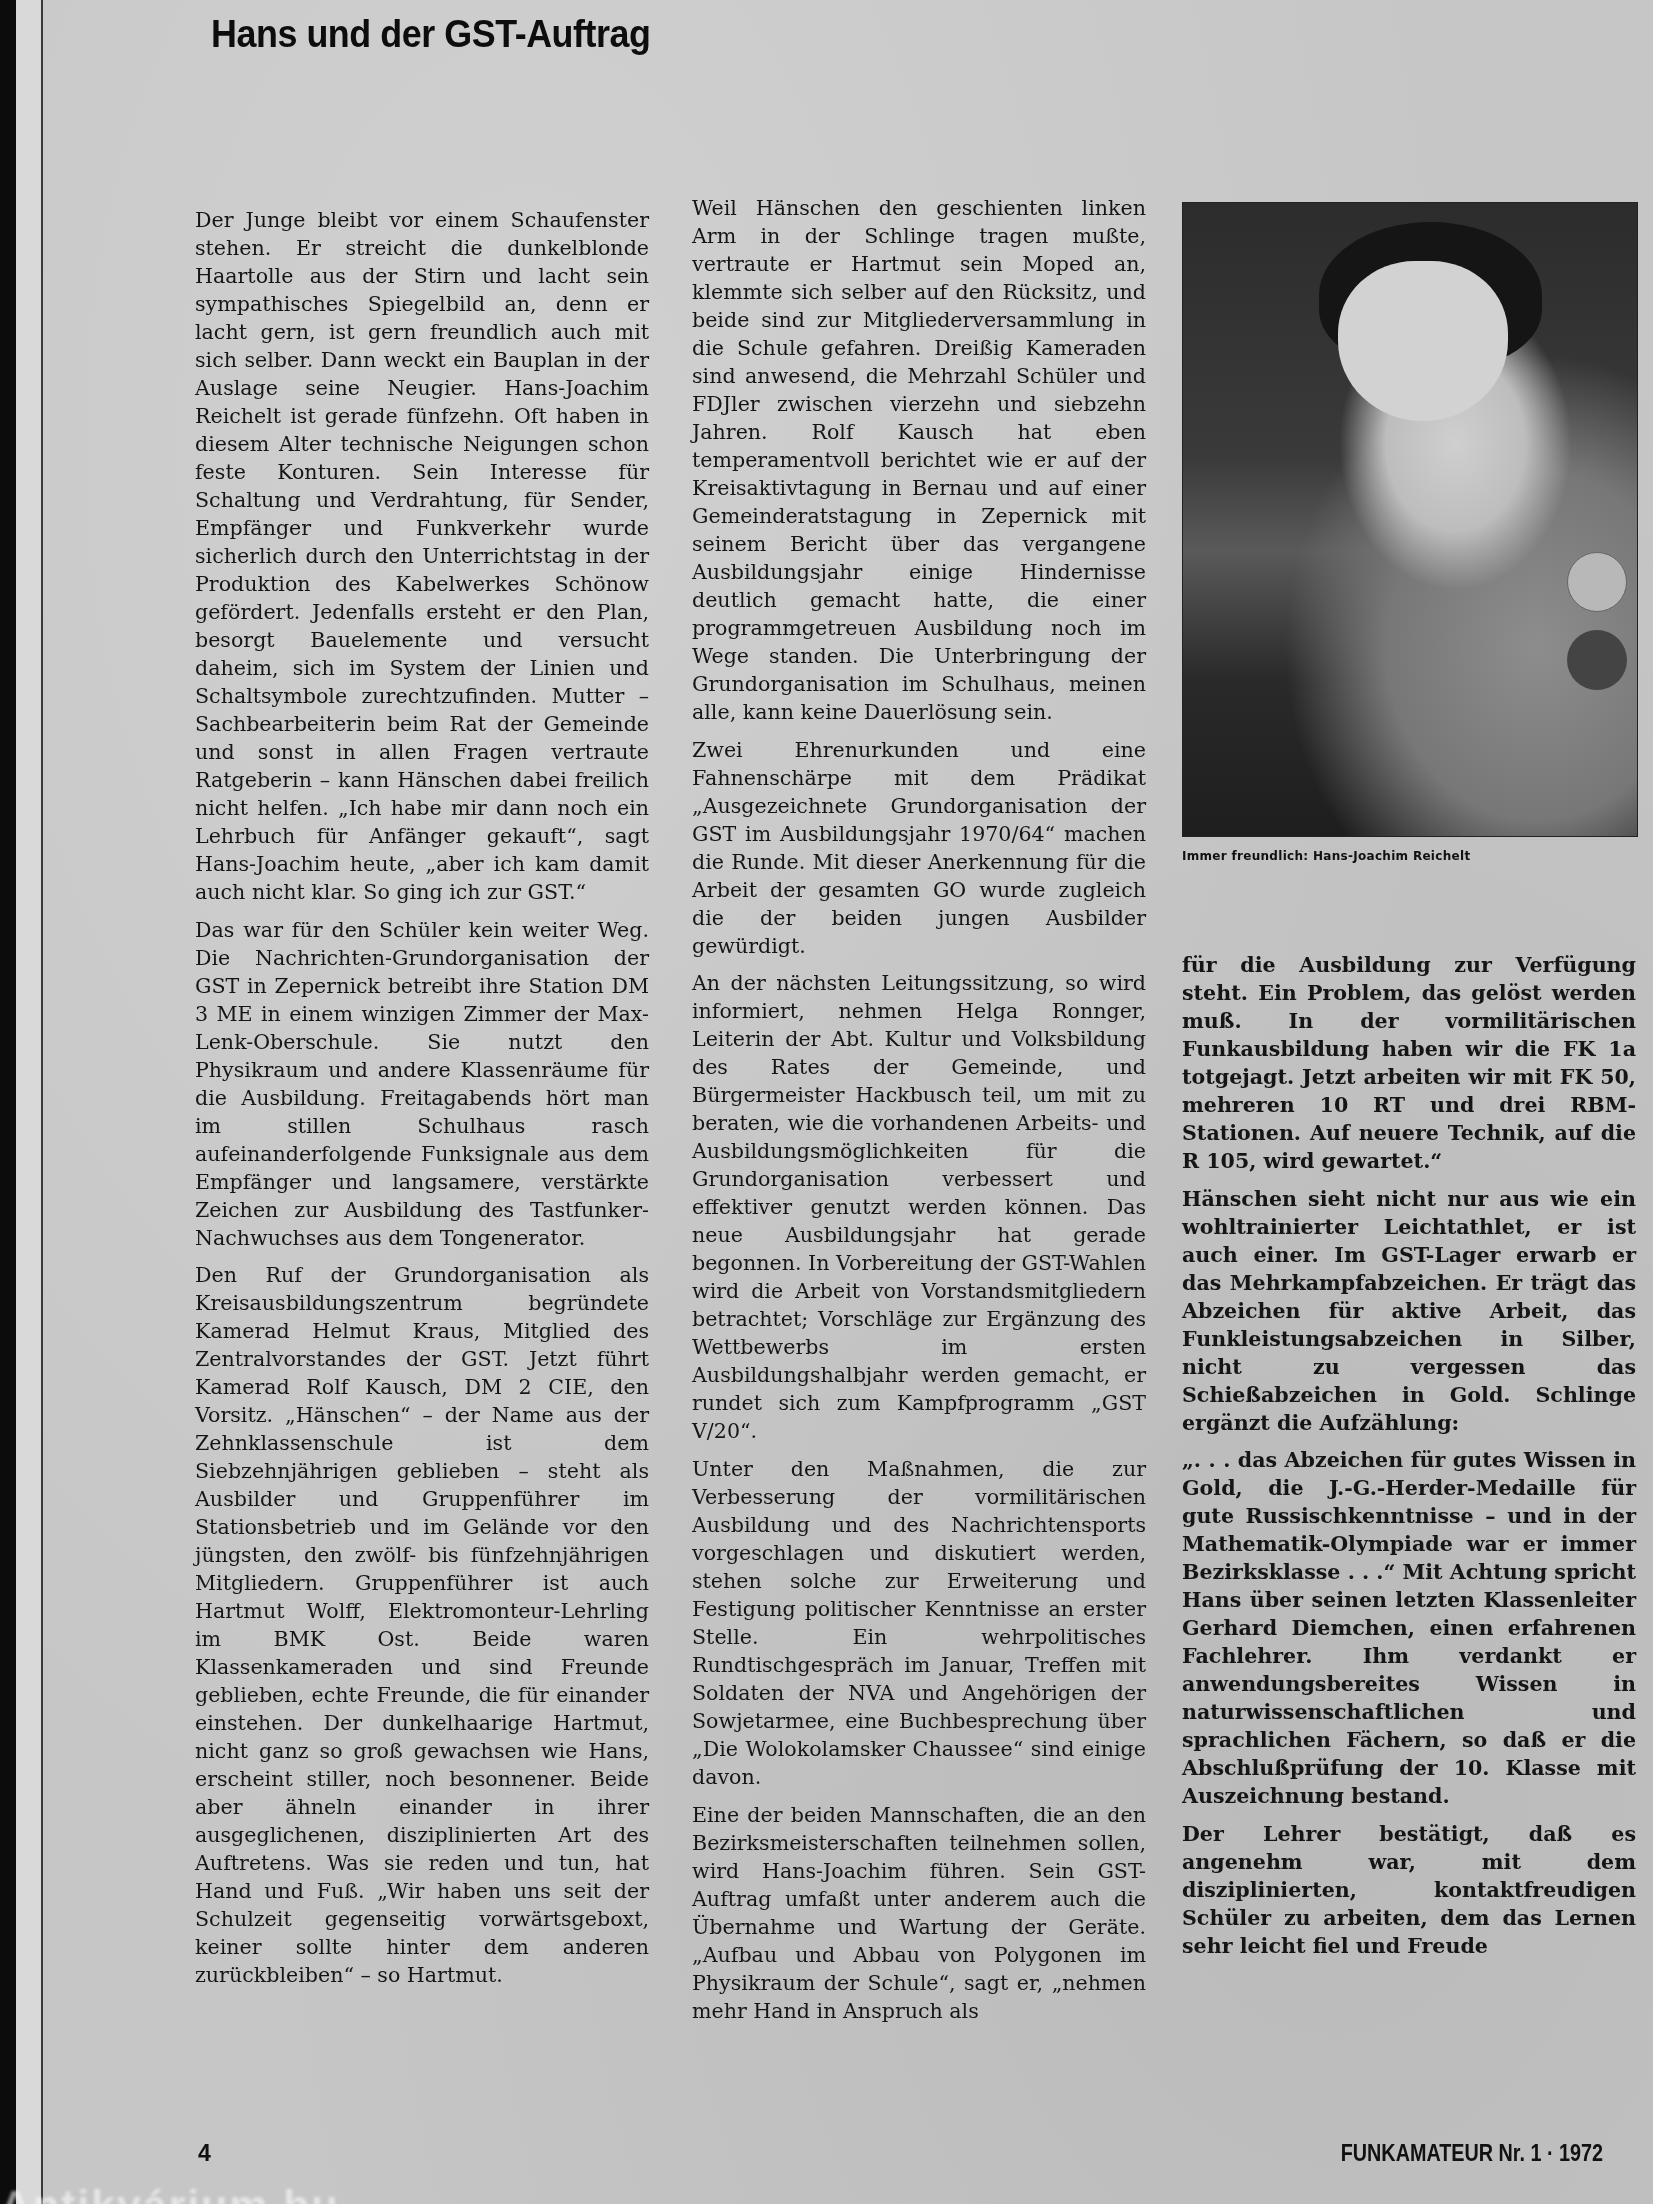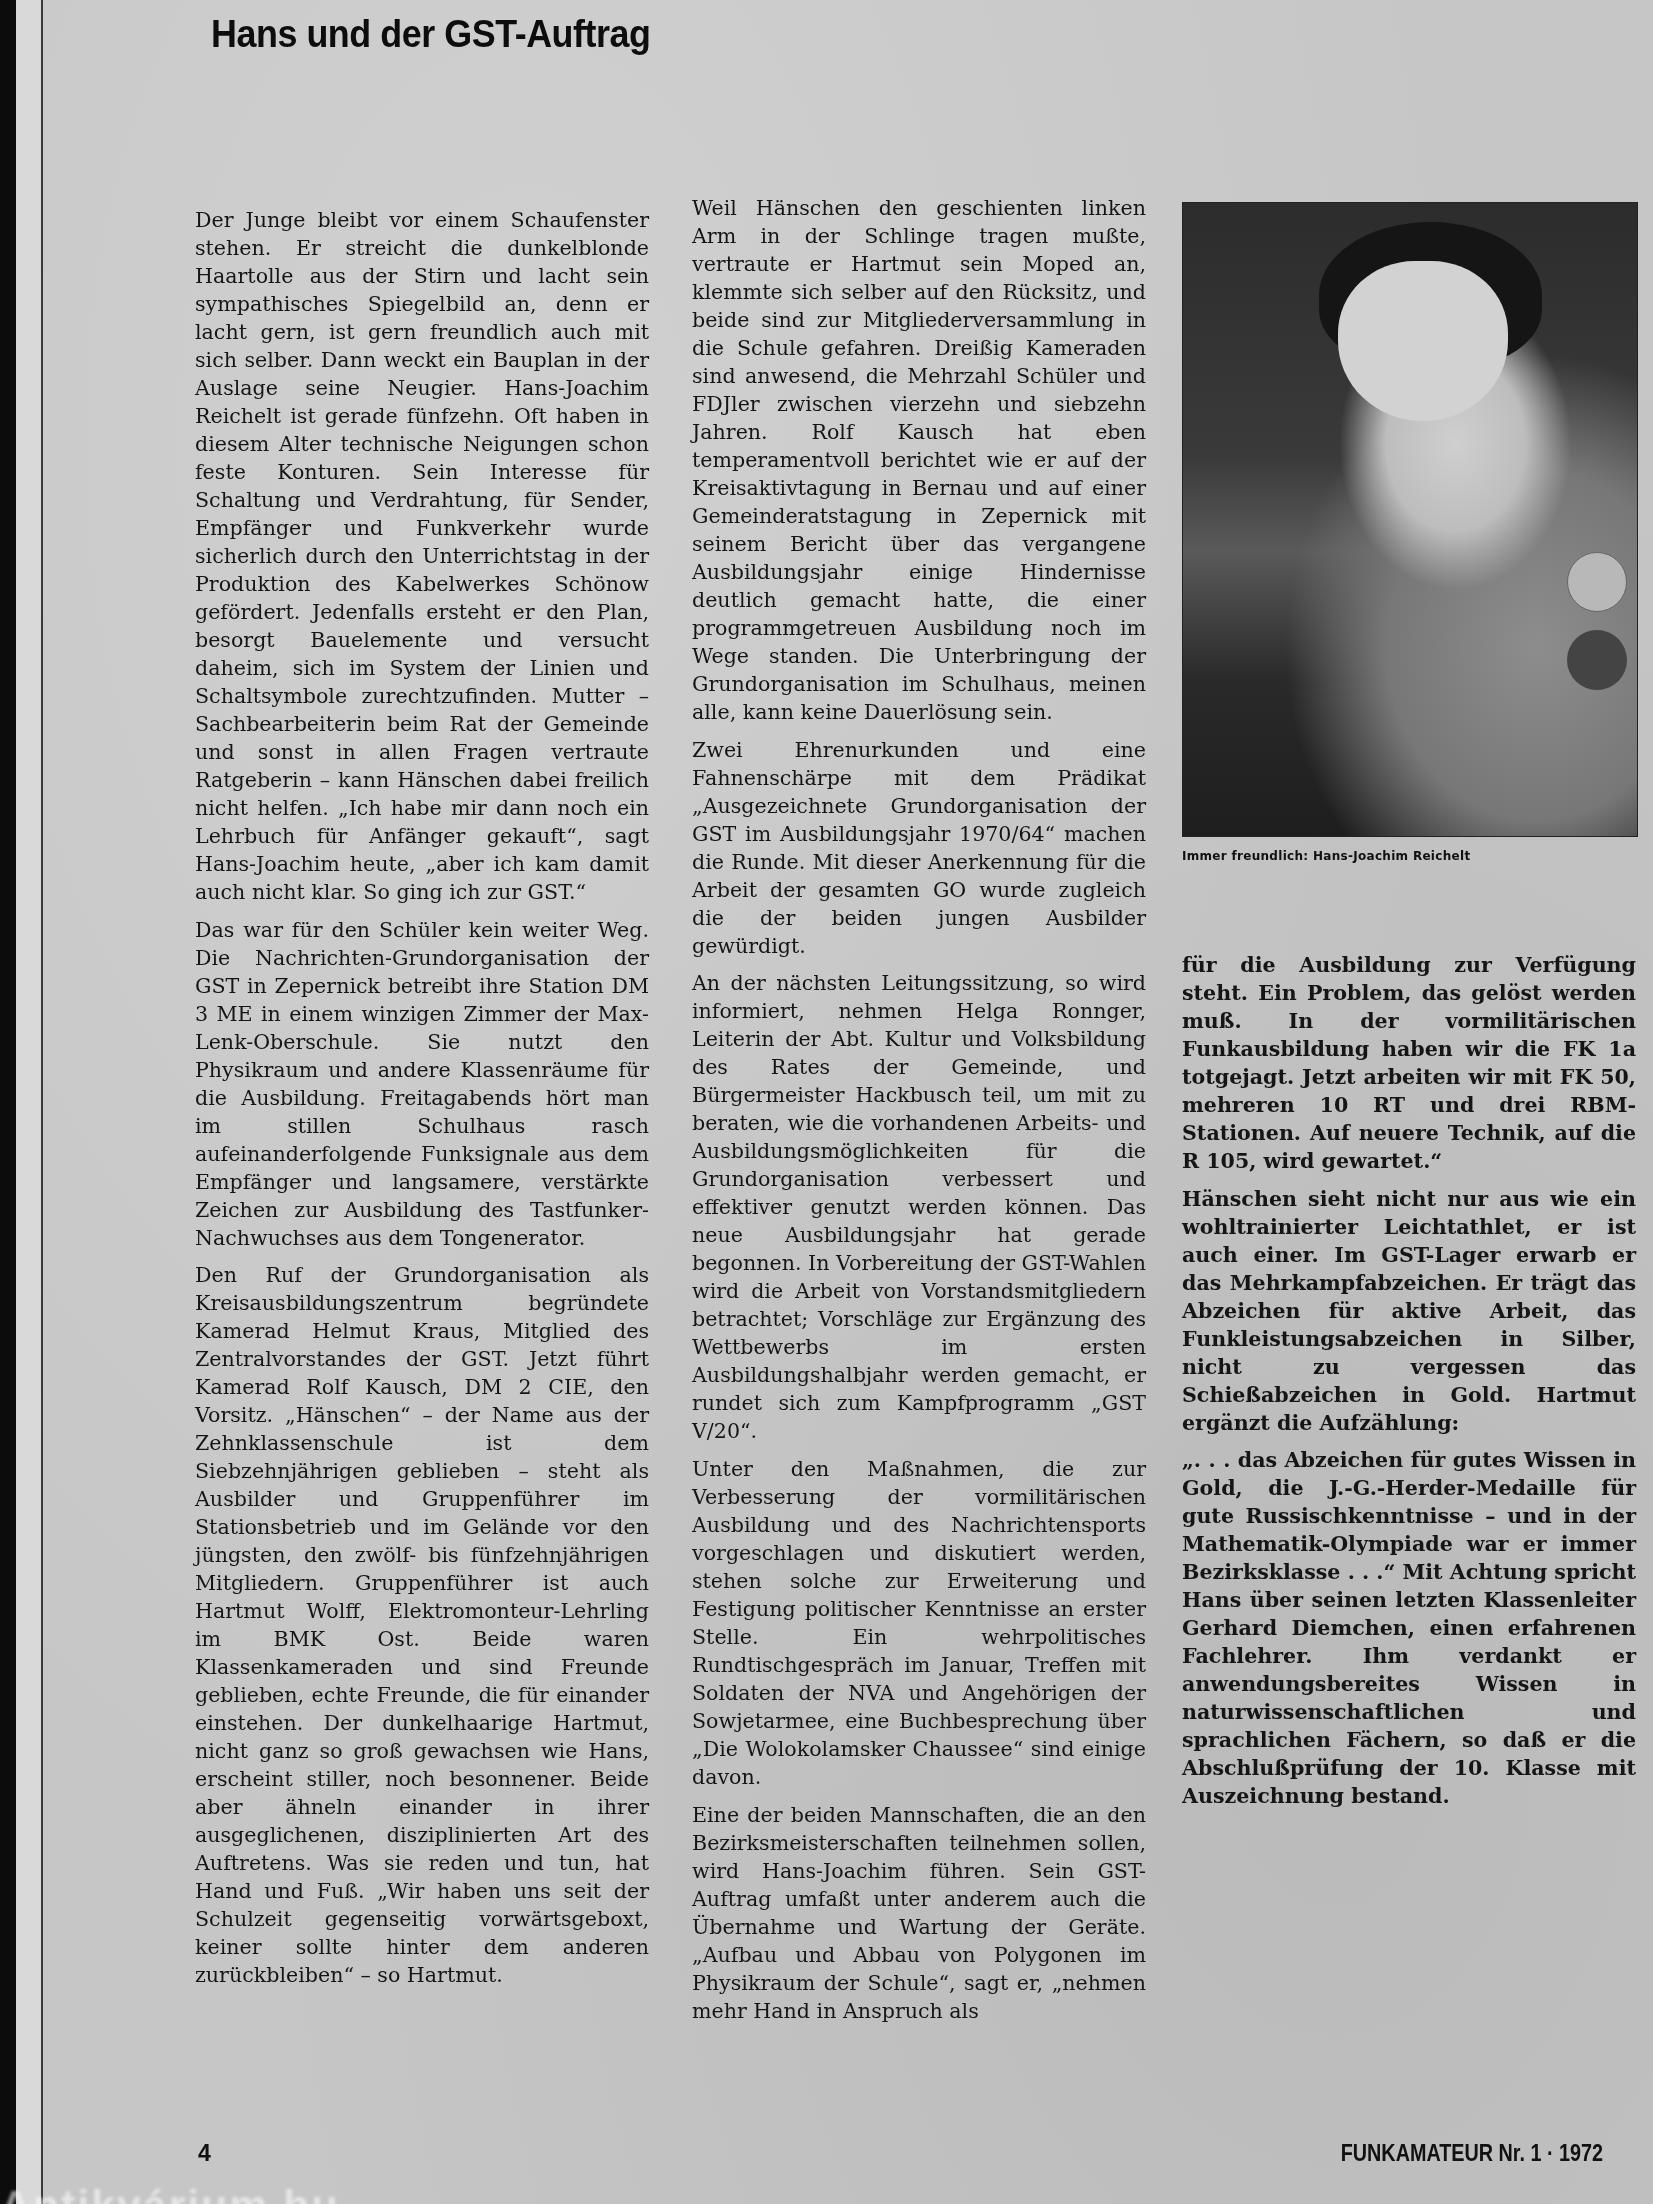--- a/index.html
+++ b/index.html
@@ -107,22 +107,23 @@
   <div class="photo" title="Black-and-white portrait of a smiling young man in uniform with headphones">
     <div class="hair"></div>
     <div class="face"></div>
     <div class="badge1"></div>
     <div class="badge2"></div>
   </div>
   <div class="caption">Immer freundlich: Hans-Joachim Reichelt</div>
 
   <div class="col" id="col3">
     <p>für die Ausbildung zur Verfügung steht. Ein Problem, das gelöst werden muß. In der vormilitärischen Funkausbildung haben wir die FK 1a totgejagt. Jetzt arbeiten wir mit FK 50, mehreren 10 RT und drei RBM-Stationen. Auf neuere Technik, auf die R 105, wird gewartet.“</p>
-    <p>Hänschen sieht nicht nur aus wie ein wohltrainierter Leichtathlet, er ist auch einer. Im GST-Lager erwarb er das Mehrkampfabzeichen. Er trägt das Abzeichen für aktive Arbeit, das Funkleistungsabzeichen in Silber, nicht zu vergessen das Schießabzeichen in Gold. Hartmut ergänzt die Aufzählung:</p>
+    <p>Hänschen sieht nicht nur aus wie ein wohltrainierter Leichtathlet, er ist auch einer. Im GST-Lager erwarb er das Mehrkampfabzeichen. Er trägt das Abzeichen für aktive Arbeit, das Funkleistungsabzeichen in Silber, nicht zu vergessen das Schießabzeichen in Gold. Schlinge ergänzt die Aufzählung:</p>
     <p>„. . . das Abzeichen für gutes Wissen in Gold, die J.-G.-Herder-Medaille für gute Russischkenntnisse – und in der Mathematik-Olympiade war er immer Bezirksklasse . . .“ Mit Achtung spricht Hans über seinen letzten Klassenleiter Gerhard Diemchen, einen erfahrenen Fachlehrer. Ihm verdankt er anwendungsbereites Wissen in naturwissenschaftlichen und sprachlichen Fächern, so daß er die Abschlußprüfung der 10. Klasse mit Auszeichnung bestand.</p>
+    <p>Der Lehrer bestätigt, daß es angenehm war, mit dem disziplinierten, kontaktfreudigen Schüler zu arbeiten, dem das Lernen sehr leicht fiel und Freude</p>
   </div>
 
   <div class="page-number">4</div>
   <div class="footer-title">FUNKAMATEUR Nr. 1 · 1972</div>
 </div>
 
 <div class="watermark">Antikvárium.hu</div>
 
 
 </body></html>

